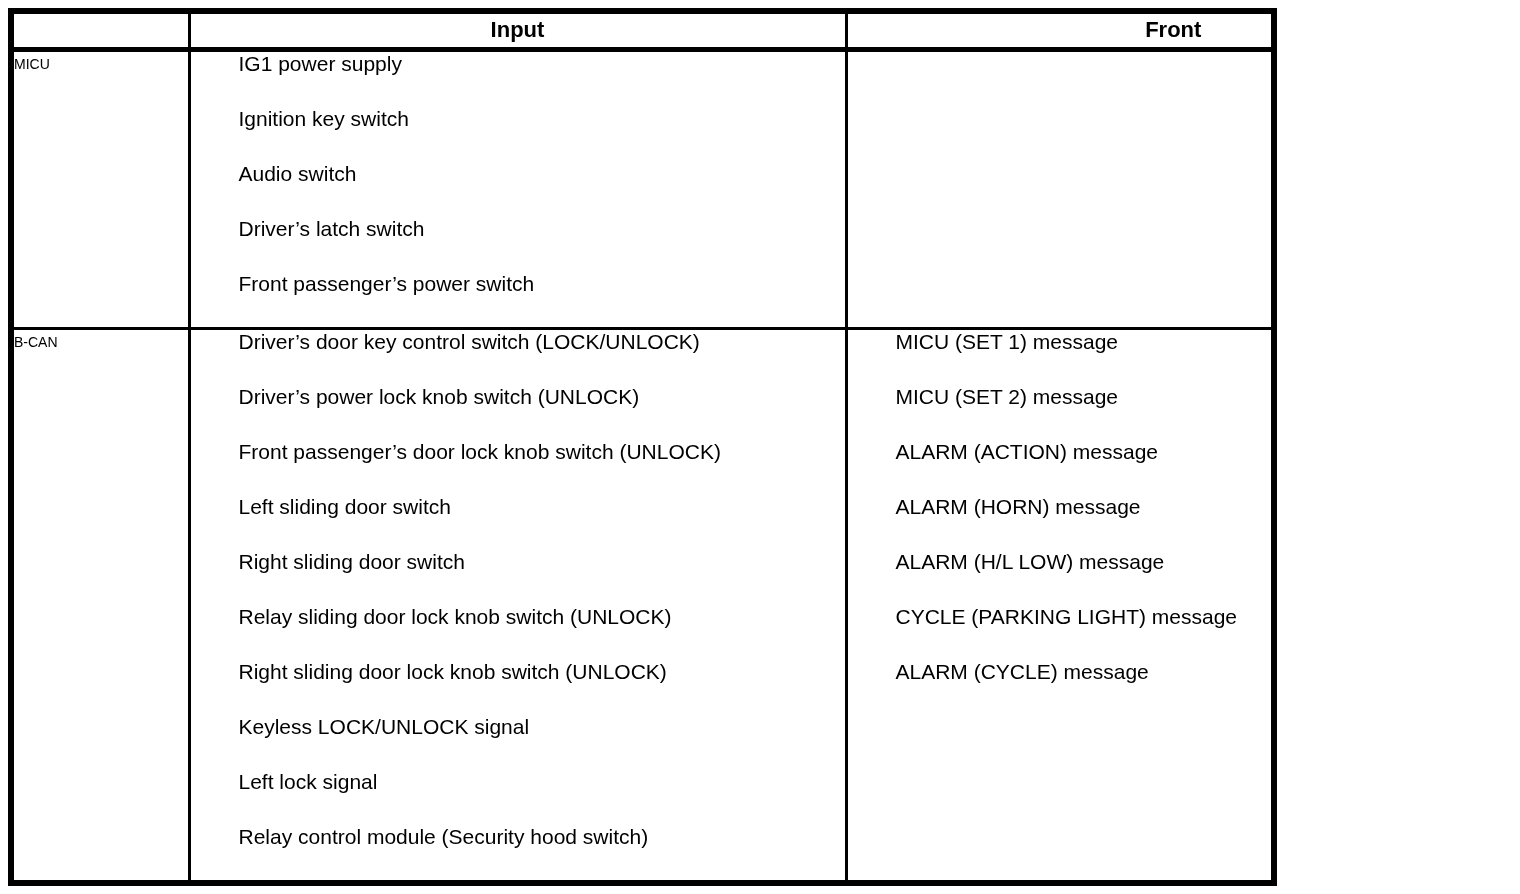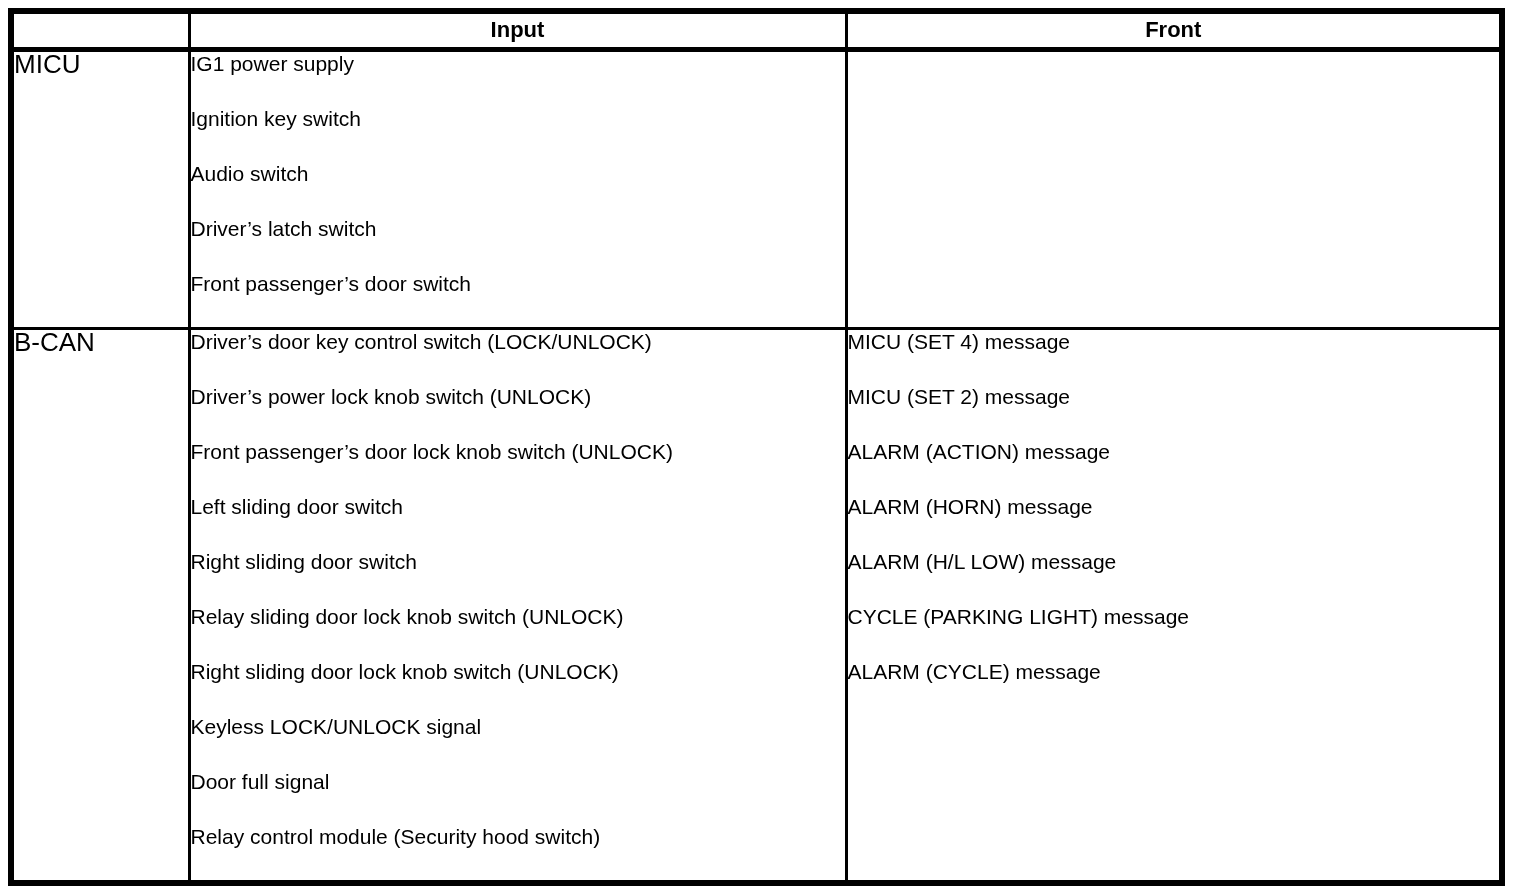--- a/index.html
+++ b/index.html
@@ -12,21 +12,21 @@
     height: 894px;
     overflow: hidden;
     font-family: "Liberation Sans", sans-serif;
     color: #000000;
   }
 
   #table-wrap {
     position: absolute;
     left: 8px;
     top: 8px;
-    width: 1497px;   
+    width: 1269px;   
     height: 878px;   
     overflow: hidden;
     box-sizing: border-box;
     border-top: 6px solid #000;
     border-left: 6px solid #000;
     border-right: 6px solid #000;
     border-bottom: 6px solid #000;
   }
 
   table.spec {
@@ -91,23 +91,24 @@
     list-style: none;
     margin: 0;
     padding: 0;
   }
   ul.lines li {
     height: 55px;
     line-height: 24px;
     font-size: 21px;
     white-space: nowrap;
     overflow: visible;
+    margin-left: 48px;
   }
   .module-label {
-    font-size: 26px;
+    font-size: 14px;
     line-height: 24px;
     white-space: nowrap;
   }
 </style>
 </head>
 <body>
 
 <div id="table-wrap">
   <table class="spec">
     <colgroup>
@@ -127,21 +128,21 @@
       <tr class="section-micu">
         <td class="module-cell">
           <div class="module-label">MICU</div>
         </td>
         <td class="input-cell">
           <ul class="lines">
             <li>IG1 power supply</li>
             <li>Ignition key switch</li>
             <li>Audio switch</li>
             <li>Driver’s latch switch</li>
-            <li>Front passenger’s door switch</li>
+            <li>Front passenger’s power switch</li>
           </ul>
         </td>
         <td class="output-cell">
           <ul class="lines"></ul>
         </td>
       </tr>
 
       <tr class="section-bcan">
         <td class="module-cell">
           <div class="module-label">B-CAN</div>
@@ -149,28 +150,28 @@
         <td class="input-cell">
           <ul class="lines">
             <li>Driver’s door key control switch (LOCK/UNLOCK)</li>
             <li>Driver’s power lock knob switch (UNLOCK)</li>
             <li>Front passenger’s door lock knob switch (UNLOCK)</li>
             <li>Left sliding door switch</li>
             <li>Right sliding door switch</li>
             <li>Relay sliding door lock knob switch (UNLOCK)</li>
             <li>Right sliding door lock knob switch (UNLOCK)</li>
             <li>Keyless LOCK/UNLOCK signal</li>
-            <li>Door full signal</li>
+            <li>Left lock signal</li>
             <li>Relay control module (Security hood switch)</li>
             <li>Tailgate latch switch or full latch switch</li>
           </ul>
         </td>
         <td class="output-cell">
           <ul class="lines">
-            <li>MICU (SET 4) message</li>
+            <li>MICU (SET 1) message</li>
             <li>MICU (SET 2) message</li>
             <li>ALARM (ACTION) message</li>
             <li>ALARM (HORN) message</li>
             <li>ALARM (H/L LOW) message</li>
             <li>CYCLE (PARKING LIGHT) message</li>
             <li>ALARM (CYCLE) message</li>
           </ul>
         </td>
       </tr>
 

